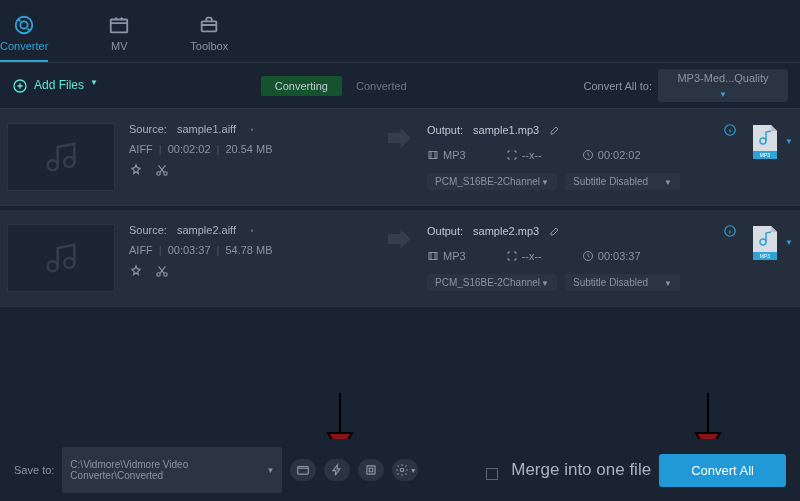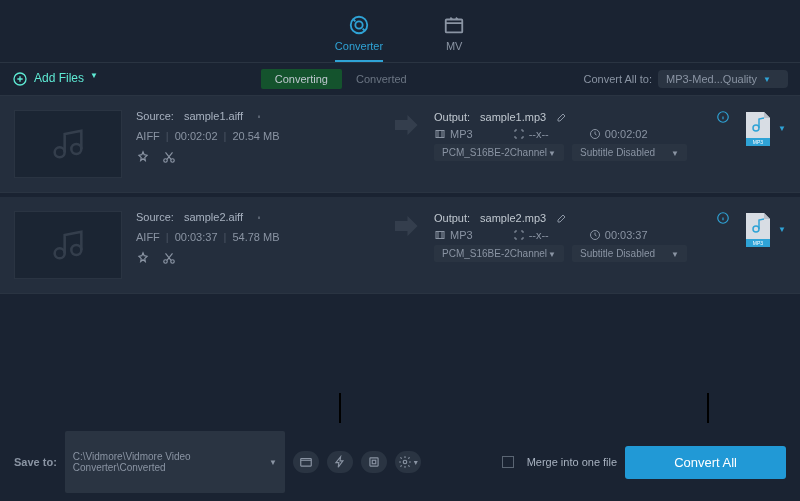--- a/index.html
+++ b/index.html
@@ -1,69 +1,69 @@
 <!DOCTYPE html>
 <html><head>
 <meta charset="utf-8">
 <style>
 * { box-sizing: border-box; margin: 0; padding: 0; font-family: -apple-system, BlinkMacSystemFont, "Segoe UI", sans-serif; }
 body { background: #1a2332; color: #c0c8d0; width: 800px; height: 501px; overflow: hidden; position: relative; font-size: 12px; }
 
 
-.top-tabs { display: flex; justify-content: center; gap: 60px; padding: 10px 0 0 0; border-bottom: 1px solid #2a3442; }
+.top-tabs { display: flex; gap: 60px; padding: 10px 0 0 0; border-bottom: 1px solid #2a3442; }
 .top-tab { display: flex; flex-direction: column; align-items: center; gap: 4px; padding: 4px 0 8px 0; cursor: pointer; color: #8a94a3; font-size: 11px; }
 .top-tab.active { color: #2fa3d6; border-bottom: 2px solid #2fa3d6; }
 .top-tab svg { width: 22px; height: 22px; }
 
 
 .toolbar { display: flex; align-items: center; padding: 6px 12px; border-bottom: 1px solid #2a3442; gap: 10px; }
 .add-files { display: flex; align-items: flex-start; gap: 6px; color: #5eead4; cursor: pointer; font-size: 12px; }
 .add-files svg { width: 16px; height: 16px; }
 .sub-tabs { display: flex; margin: 0 auto; }
 .sub-tab { padding: 4px 14px; background: #14532d; color: #c0c8d0; font-size: 11px; cursor: pointer; border-radius: 2px; }
 .sub-tab.inactive { background: transparent; color: #6b7583; }
 .convert-to { display: flex; align-items: center; gap: 6px; font-size: 11px; color: #8a94a3; }
-.format-select { background: #2a3442; padding: 3px 8px; border-radius: 4px; display: flex; align-items: center; gap: 6px; cursor: pointer; min-width: 130px; }
-
-
-.file-row { display: flex; padding: 14px 14px; border-bottom: 1px solid #2a3442; align-items: flex-start; gap: 14px; background: #242e3d; margin-top: 4px; }
+.format-select { background: #2a3442; padding: 3px 8px; border-radius: 4px; display: flex; align-items: center; gap: 6px; cursor: pointer; min-width: 130px; flex-direction: column; }
+
+
+.file-row { display: flex; padding: 14px 7px; border-bottom: 1px solid #2a3442; align-items: flex-start; gap: 14px; background: #242e3d; margin-top: 4px; }
 .file-row:first-of-type { margin-top: 0; }
 .thumb { width: 108px; height: 68px; background: #1b2533; border: 1px solid #2a3442; display: flex; align-items: center; justify-content: center; }
 .thumb svg { width: 40px; height: 40px; opacity: 0.4; }
 .source-col { width: 240px; display: flex; flex-direction: column; gap: 8px; }
 .src-line { display: flex; align-items: center; gap: 10px; color: #a8b2c0; font-size: 11px; }
 .meta-line { display: flex; align-items: flex-start; gap: 6px; color: #8a94a3; font-size: 11px; }
 .sep { color: #4a5563; }
 .icon-row { display: flex; gap: 12px; }
 .icon-row svg { width: 14px; height: 14px; cursor: pointer; }
 .arrow-col { display: flex; align-items: center; }
 .arrow-col svg { width: 30px; height: 30px; opacity: 0.3; }
-.output-col { flex: 1; display: flex; flex-direction: column; gap: 4px; }
+.output-col { flex: 1; display: flex; flex-direction: column; gap: 12px; }
 .out-line { display: flex; align-items: center; gap: 10px; font-size: 11px; }
 .out-line .spacer { flex: 1; }
 .info-ic { color: #2fa3d6; }
 .out-meta { display: flex; align-items: center; gap: 10px; font-size: 11px; color: #8a94a3; }
 .out-meta .cell { display: flex; align-items: center; gap: 4px; }
 .out-meta svg { width: 12px; height: 12px; }
 .selects { display: flex; gap: 8px; }
 .sel { background: #2a3442; padding: 3px 8px; border-radius: 2px; display: flex; align-items: flex-end; justify-content: space-between; font-size: 10px; color: #8a94a3; cursor: pointer; }
 .sel.codec { width: 130px; }
 .sel.sub { width: 115px; }
 .file-ic-col { display: flex; align-items: center; gap: 6px; }
 .file-ic-col .fi { width: 28px; height: 36px; }
 
 
 .bottom-bar { position: absolute; bottom: 0; left: 0; right: 0; display: flex; align-items: center; padding: 8px 14px; gap: 8px; background: #1a2332; }
-.save-label { font-size: 11px; color: #8a94a3; font-weight: bold; }
-.save-path { background: #2a3442; padding: 20px 8px; font-size: 10px; color: #8a94a3; width: 220px; display: flex; align-items: center; justify-content: space-between; border-radius: 2px; }
+.save-label { font-size: 11px; color: #8a94a3; }
+.save-path { background: #2a3442; padding: 12px 8px; font-size: 10px; color: #8a94a3; width: 220px; display: flex; align-items: center; justify-content: space-between; border-radius: 2px; }
 .bot-ic { width: 26px; height: 22px; background: #2a3442; border-radius: 11px; display: flex; align-items: center; justify-content: center; cursor: pointer; }
 .bot-ic svg { width: 14px; height: 14px; }
-.checkbox { display: flex; align-items: flex-end; gap: 13px; font-size: 11px; color: #a8b2c0; margin-left: auto; }
+.checkbox { display: flex; align-items: flex-end; gap: 13px; font-size: 17px; color: #a8b2c0; margin-left: auto; }
 .checkbox .box { width: 12px; height: 12px; border: 1px solid #5a6573; }
-.convert-btn { background: #2199d6; color: #fff; padding: 9px 49px; font-size: 13px; border-radius: 3px; cursor: pointer; }
+.convert-btn { background: #2199d6; color: #fff; padding: 9px 32px; font-size: 13px; border-radius: 3px; cursor: pointer; }
 
 
 .ann-arrow { position: absolute; pointer-events: none; }
 .ann-arrow svg { width: 40px; height: 70px; }
 .caret { font-size: 8px; }
 </style>
 </head>
 <body>
 
 <div class="top-tabs">
@@ -74,20 +74,27 @@
         <path d="M6 6l2 2M18 18l-2-2"></path>
       </svg>
     <span>Converter</span>
   </div>
   <div class="top-tab">
     <svg viewBox="0 0 24 24" fill="none" stroke="currentColor" stroke-width="2">
         <rect x="3" y="6" width="18" height="14" rx="1"></rect>
         <path d="M3 10h18M8 4l2 2M14 4l2 2"></path>
       </svg>
     <span>MV</span>
+  </div>
+  <div class="top-tab">
+    <svg viewBox="0 0 24 24" fill="none" stroke="currentColor" stroke-width="2">
+        <rect x="4" y="8" width="16" height="11" rx="1"></rect>
+        <path d="M4 12h16M9 8V6a2 2 0 0 1 2-2h2a2 2 0 0 1 2 2v2"></path>
+      </svg>
+    <span>Toolbox</span>
   </div>
 </div>
 
 <div class="toolbar">
   <div class="add-files">
     <svg viewBox="0 0 24 24" fill="none" stroke="currentColor" stroke-width="2">
         <circle cx="12" cy="12" r="9"></circle>
         <path d="M12 8v8M8 12h8"></path>
       </svg>
     <span>Add Files</span>

